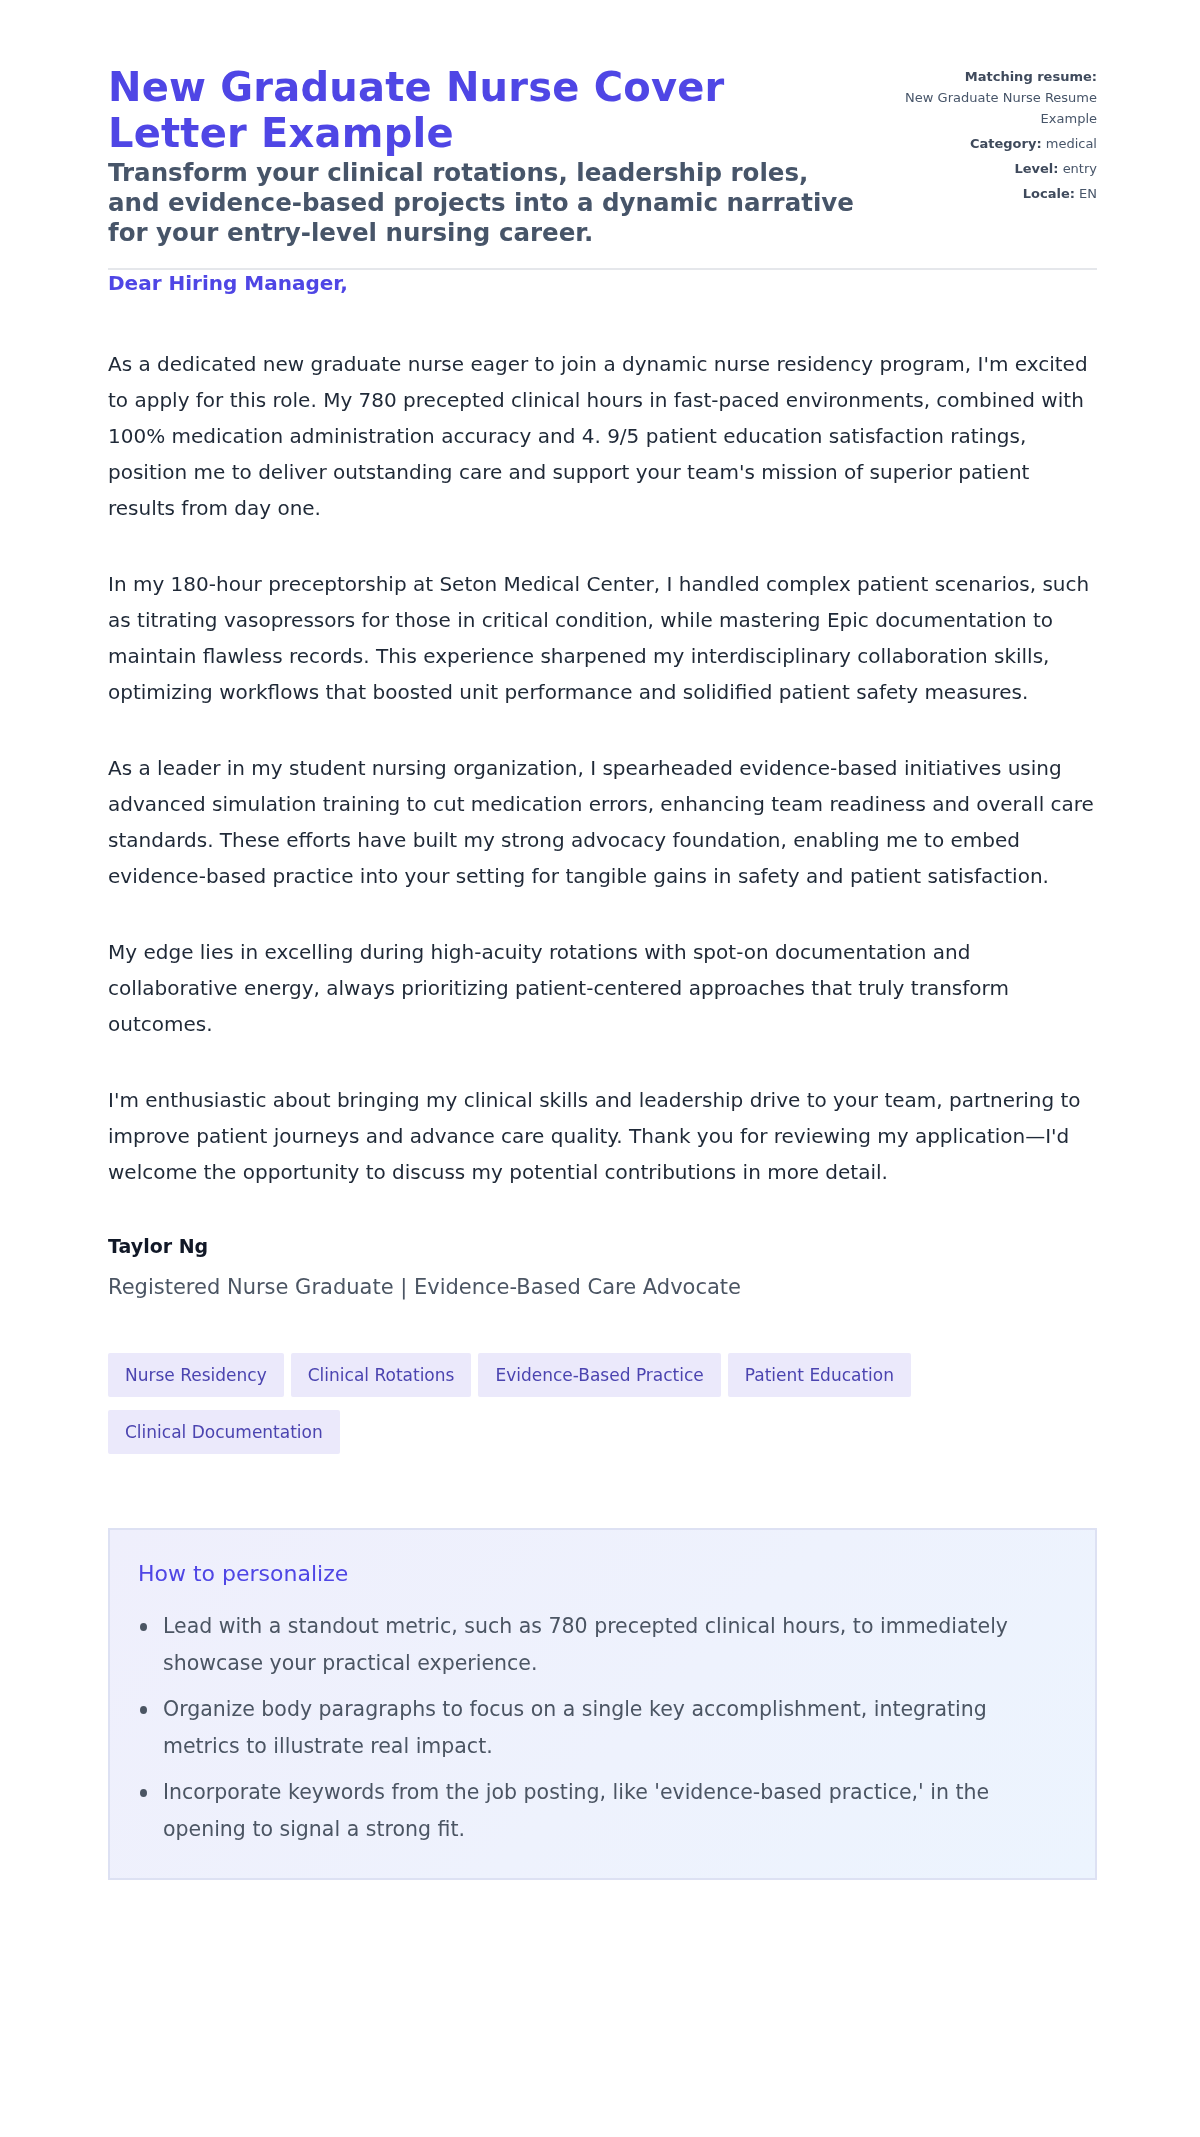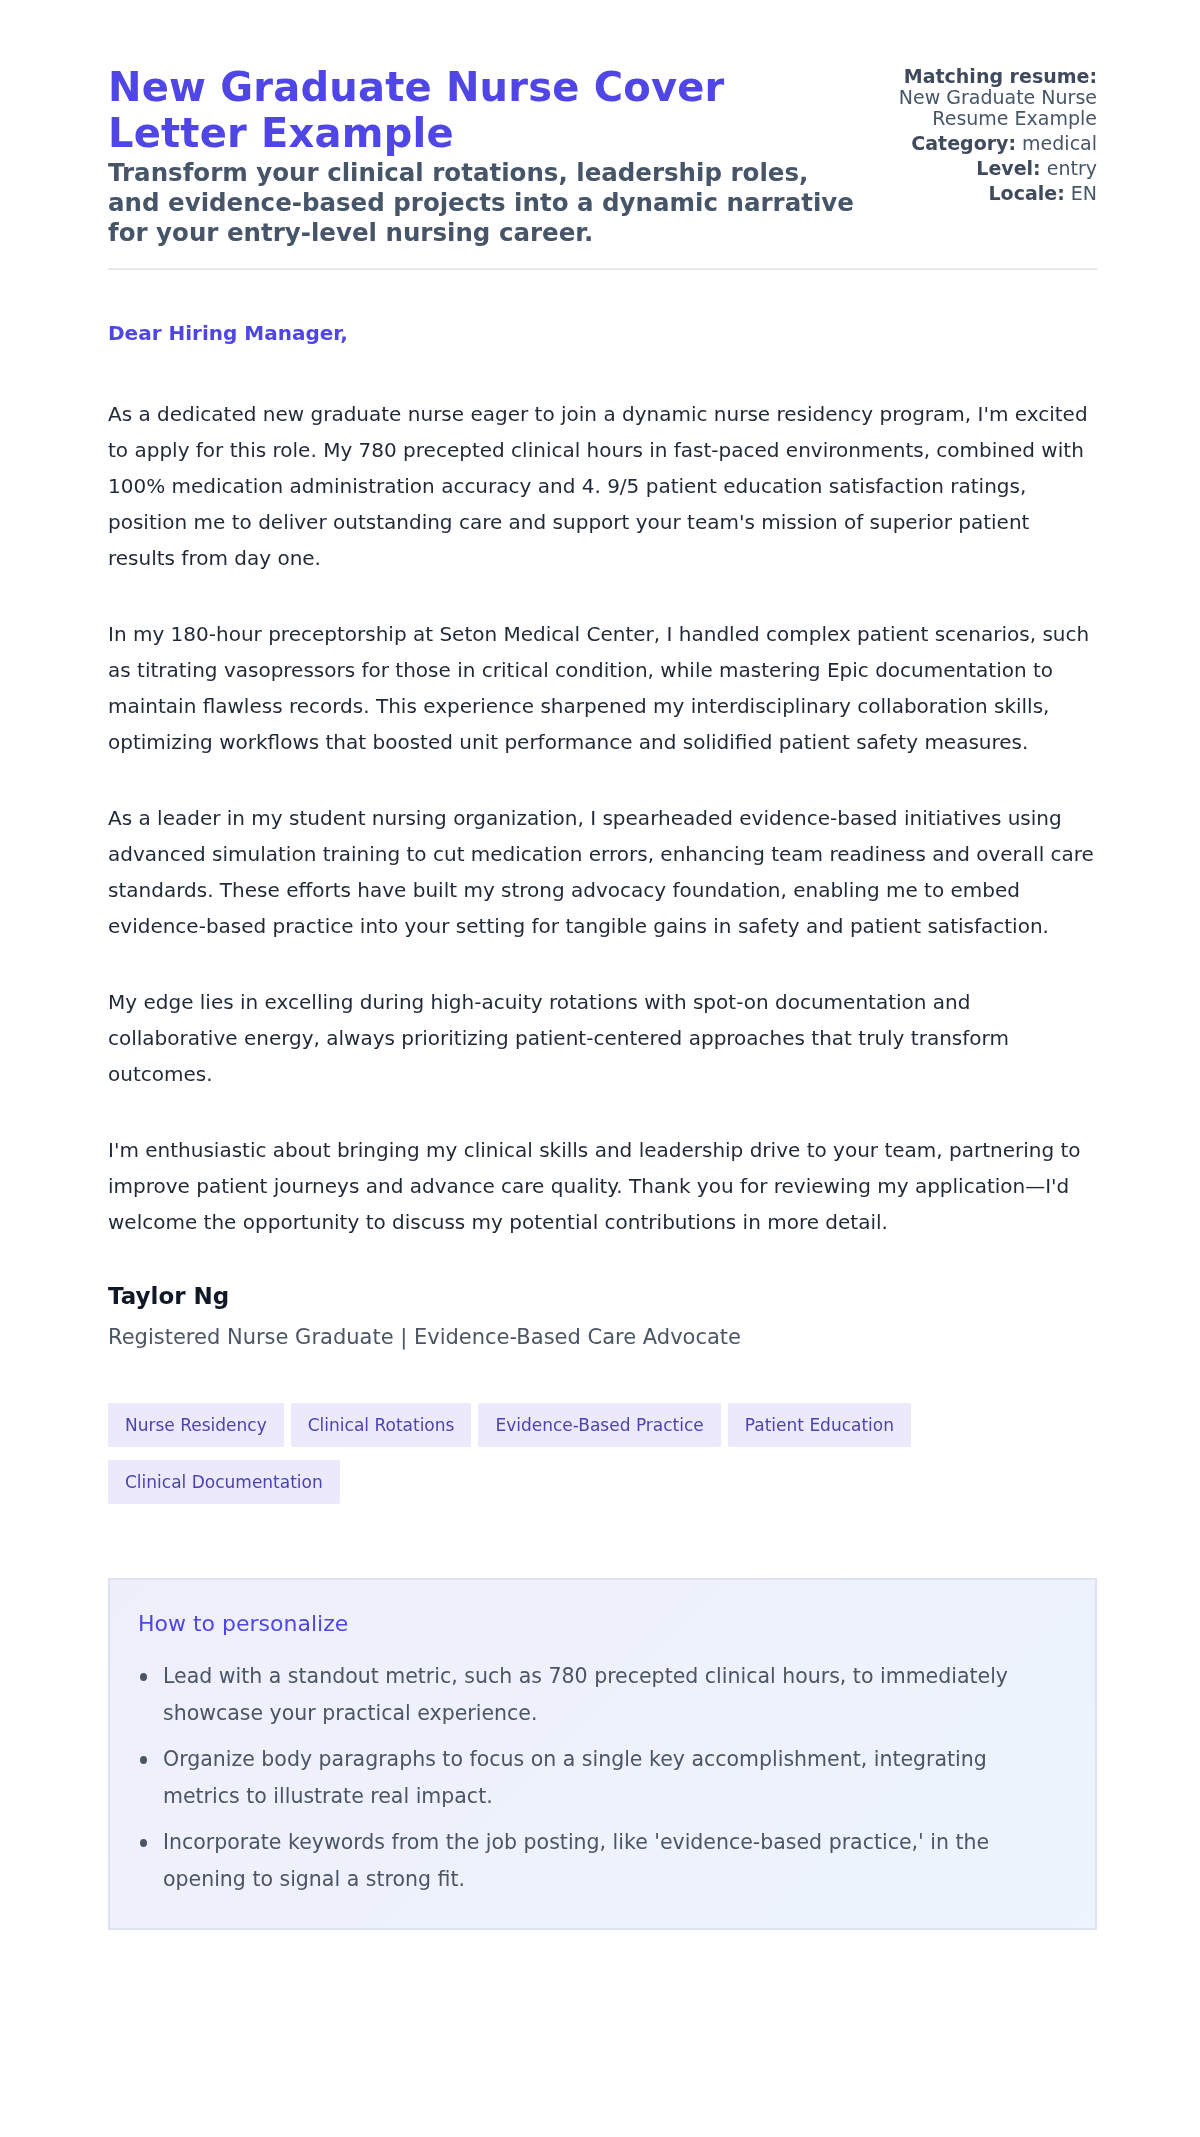--- a/index.html
+++ b/index.html
@@ -32,48 +32,47 @@
     }
     .subtitle {
       margin-top: 2px;
       font-size: 24.5px;
       line-height: 30px;
       font-weight: bold;
       color: #475569;
     }
     .meta {
       text-align: right;
-      font-size: 19px;
+      font-size: 13px;
       line-height: 21px;
       color: #475569;
       padding-top: 2px;
       width: 240px;
     }
     .meta .row { margin-bottom: 4px; }
     .meta .lbl { font-weight: bold; color: #3f4a5c; }
     .meta .resume-name { display: block; margin-bottom: 4px; }
     .greeting {
-      margin-top: 50px;
       font-size: 20px;
       line-height: 26px;
       font-weight: bold;
       color: #4f46e5;
     }
     .body-text {
       margin-top: 50px;
     }
     .body-text p {
       font-size: 20px;
       line-height: 36px;
       color: #1f2937;
       margin-bottom: 40px;
     }
     .signature { margin-top: 42px; }
     .sig-name {
-      font-size: 23px;
+      font-size: 19px;
       line-height: 28px;
       font-weight: bold;
       color: #111827;
     }
     .sig-title {
       margin-top: 13px;
       font-size: 21px;
       line-height: 28px;
       color: #4b5563;
     }

